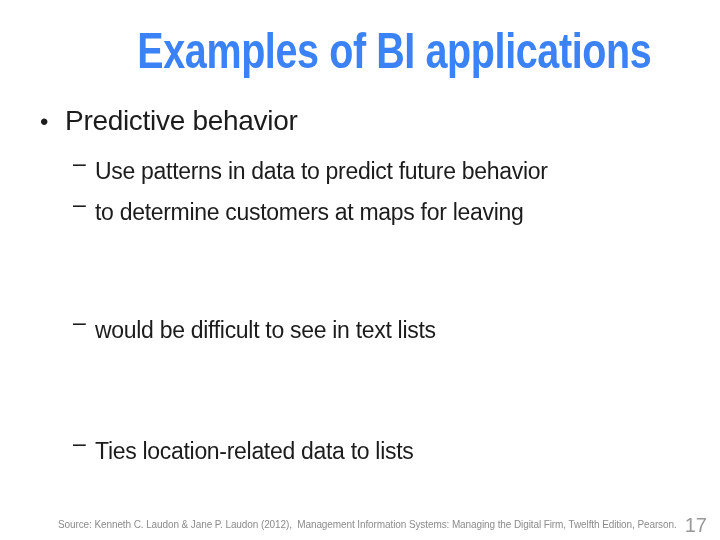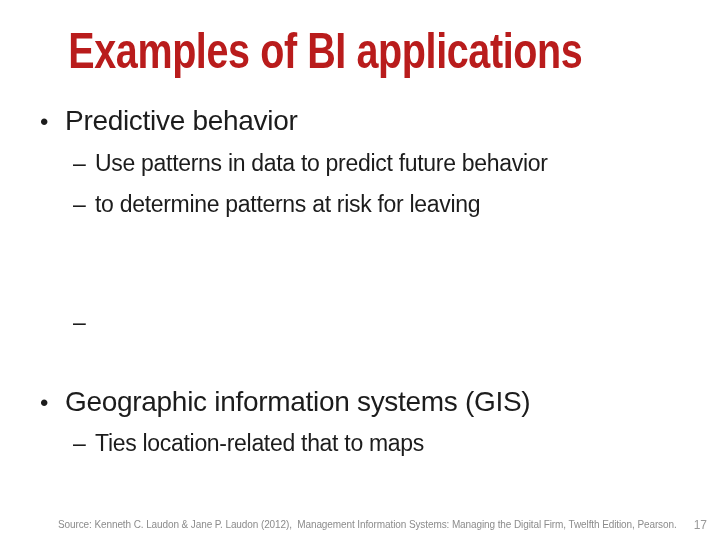--- a/index.html
+++ b/index.html
@@ -11,25 +11,25 @@
     overflow: hidden;
     font-family: "Liberation Sans", sans-serif;
     color: #1c1c1c;
   }
   .title {
     position: absolute;
     top: 21px;
     left: 0;
     width: 720px;
     margin: 0;
-    text-align: left;
+    text-align: right;
     font-size: 50px;
     font-weight: 700;
     line-height: 60px;
-    color: #b91c1c;
+    color: #3b82f6;
     white-space: nowrap;
   }
   .title-inner {
     display: inline-block;
     transform: scaleX(0.79);
     transform-origin: 50% 0;
     letter-spacing: -0.5px;
   }
   .l1 {
     position: absolute;
@@ -52,36 +52,36 @@
     font-size: 23px;
     line-height: 33px;
     color: #1c1c1c;
     letter-spacing: -0.3px;
   }
   .sub .dash {
     position: absolute;
     left: -22px;
     top: 0;
   }
-  .sub .line { white-space: nowrap; }
+  .sub .line { white-space: nowrap; margin-top: 8px; }
   .footer {
     position: absolute;
     left: 58px;
     top: 518px;
     font-size: 10px;
     line-height: 14px;
     letter-spacing: -0.1px;
     color: #8c8c8c;
     white-space: pre;
   }
   .page {
     position: absolute;
     right: 13px;
     top: 516px;
-    font-size: 12px;
+    font-size: 20px;
     line-height: 18px;
     color: #999999;
   }
 </style>
 </head>
 <body>
 
 <div class="slide">
 
   <h1 class="title"><span class="title-inner">Examples of BI applications</span></h1>
@@ -90,33 +90,31 @@
     <span class="mk">•</span><span>Predictive behavior</span>
   </div>
 
   <div class="sub" style="top:147px">
     <span class="dash">–</span>
     <div class="line">Use patterns in data to predict future behavior</div>
   </div>
 
   <div class="sub" style="top:188px">
     <span class="dash">–</span>
-    <div class="line">to determine patterns at risk for leaving</div>
+    <div class="line">to determine customers at maps for leaving</div>
   </div>
 
 
   <div class="sub" style="top:306px">
     <span class="dash">–</span>
+    <div class="line">would be difficult to see in text lists</div>
   </div>
 
-  <div class="l1" style="top:385px">
-    <span class="mk">•</span><span>Geographic information systems (GIS)</span>
-  </div>
 
   <div class="sub" style="top:427px">
     <span class="dash">–</span>
-    <div class="line">Ties location-related that to maps</div>
+    <div class="line">Ties location-related data to lists</div>
   </div>
 
   <div class="footer">Source: Kenneth C. Laudon &amp; Jane P. Laudon (2012),  Management Information Systems: Managing the Digital Firm, Twelfth Edition, Pearson.</div>
   <div class="page">17</div>
 
 </div>
 
 </body></html>

